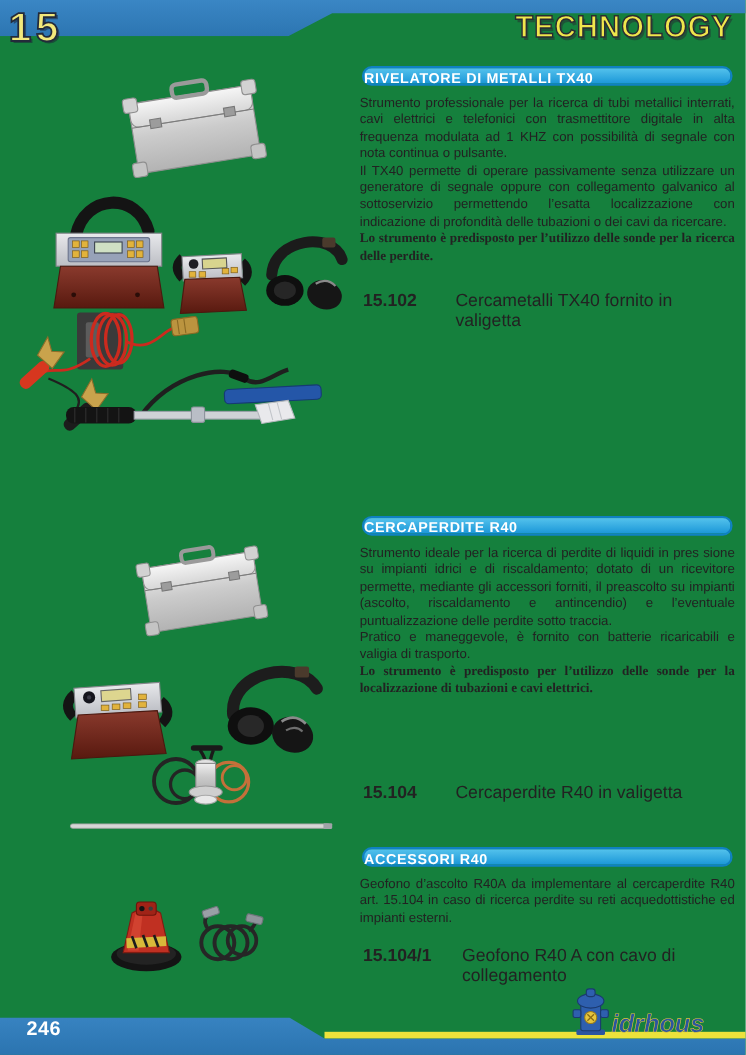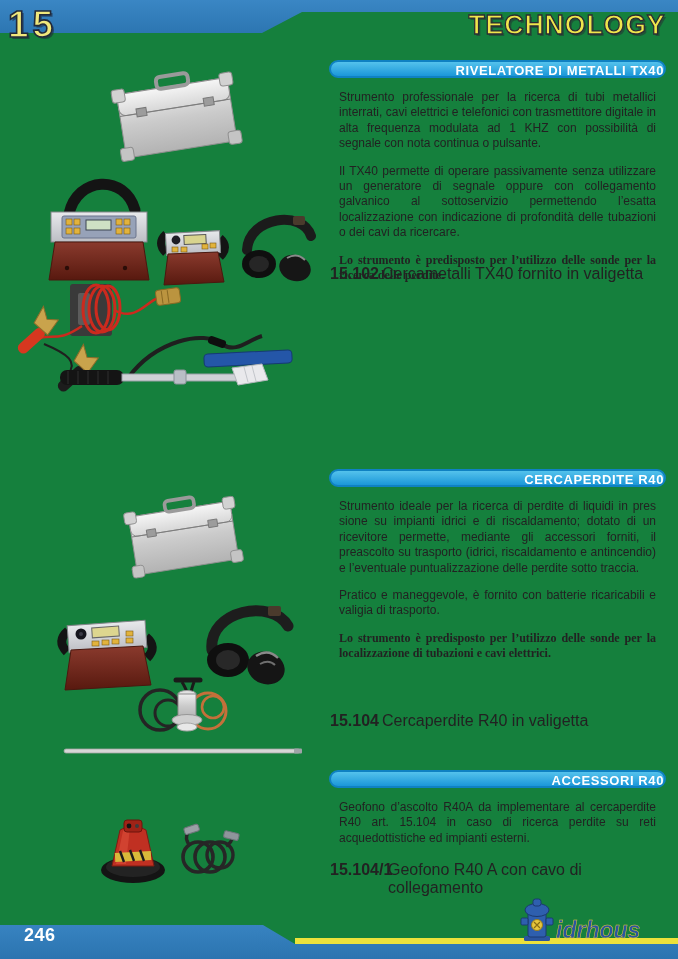--- a/index.html
+++ b/index.html
@@ -17,28 +17,28 @@
               color:#efe64c;-webkit-text-stroke:1.3px #2b2b33;text-shadow:2px 2px 0 rgba(40,40,50,.5);}
   .ftr-band{position:absolute;left:0;top:918px;width:678px;height:41px;background:linear-gradient(#3a86c4,#2b74b0);
             clip-path:polygon(0 7px,263px 7px,295px 26px,678px 26px,678px 41px,0 41px);
             filter:drop-shadow(0 -2px 2px rgba(90,90,90,.4));}
   .ftr-stripe{position:absolute;left:295px;top:938px;width:383px;height:6px;background:#ece23b;}
   .page-num{position:absolute;left:24px;top:925px;font-size:18px;font-weight:bold;color:#fff;letter-spacing:.5px;}
   .logo{position:absolute;left:512px;top:896px;width:154px;height:50px;text-align:right;}
 
   
   .sec{position:absolute;left:327px;width:341px;}
-  .pill{height:18px;line-height:18px;margin:0 2px 8px 2px;text-align:right;color:#fff;font-weight:bold;
+  .pill{height:18px;line-height:18px;margin:0 2px 8px 2px;text-align:left;color:#fff;font-weight:bold;
         font-size:13px;letter-spacing:.6px;border-radius:10px;
         background:linear-gradient(#54c2ec,#1b97d8);border:2px solid #0f81c2;box-sizing:border-box;}
-  .sec p{margin:12px;font-size:12px;line-height:15.4px;text-align:justify;}
+  .sec p{margin:0;font-size:12px;line-height:15.4px;text-align:justify;}
   .sec p.b{font-weight:bold;font-family:Liberation Serif, serif;}
   .item-row{position:absolute;left:330px;width:338px;display:flex;font-size:16px;}
   .item-row .code{font-weight:bold;width:52px;flex:none;}
-  .item-row .desc{flex:1;}
+  .item-row .desc{flex:1;margin-left:32px;}
 
   
   .ph{position:absolute;}
   svg{display:block;overflow:visible;}
 </style>
 </head>
 <body>
 
 <div class="page">
 
@@ -288,21 +288,21 @@
     <p>Il TX40 permette di operare passivamente senza utilizzare un generatore di segnale oppure con collegamento galvanico al sottoservizio permettendo l’esatta localizzazione con indicazione di profondità delle tubazioni o dei cavi da ricercare.</p>
     <p class="b">Lo strumento è predisposto per l’utilizzo delle sonde per la ricerca delle perdite.</p>
   </div>
   <div class="item-row" style="top:265px">
     <span class="code">15.102</span>
     <span class="desc">Cercametalli TX40 fornito in valigetta</span>
   </div>
 
   <div class="sec" style="top:469px">
     <div class="pill">CERCAPERDITE R40</div>
-    <p>Strumento ideale per la ricerca di perdite di liquidi in pres sione su impianti idrici e di riscaldamento; dotato di un ricevitore permette, mediante gli accessori forniti, il preascolto su trasporto (idrici, riscaldamento e antincendio) e l’eventuale puntualizzazione delle perdite sotto traccia.</p>
+    <p>Strumento ideale per la ricerca di perdite di liquidi in pres sione su impianti idrici e di riscaldamento; dotato di un ricevitore permette, mediante gli accessori forniti, il preascolto su impianti (ascolto, riscaldamento e antincendio) e l’eventuale puntualizzazione delle perdite sotto traccia.</p>
     <p>Pratico e maneggevole, è fornito con batterie ricaricabili e valigia di trasporto.</p>
     <p class="b">Lo strumento è predisposto per l’utilizzo delle sonde per la localizzazione di tubazioni e cavi elettrici.</p>
   </div>
   <div class="item-row" style="top:712px">
     <span class="code">15.104</span>
     <span class="desc">Cercaperdite R40 in valigetta</span>
   </div>
 
   <div class="sec" style="top:770px">
     <div class="pill">ACCESSORI  R40</div>

